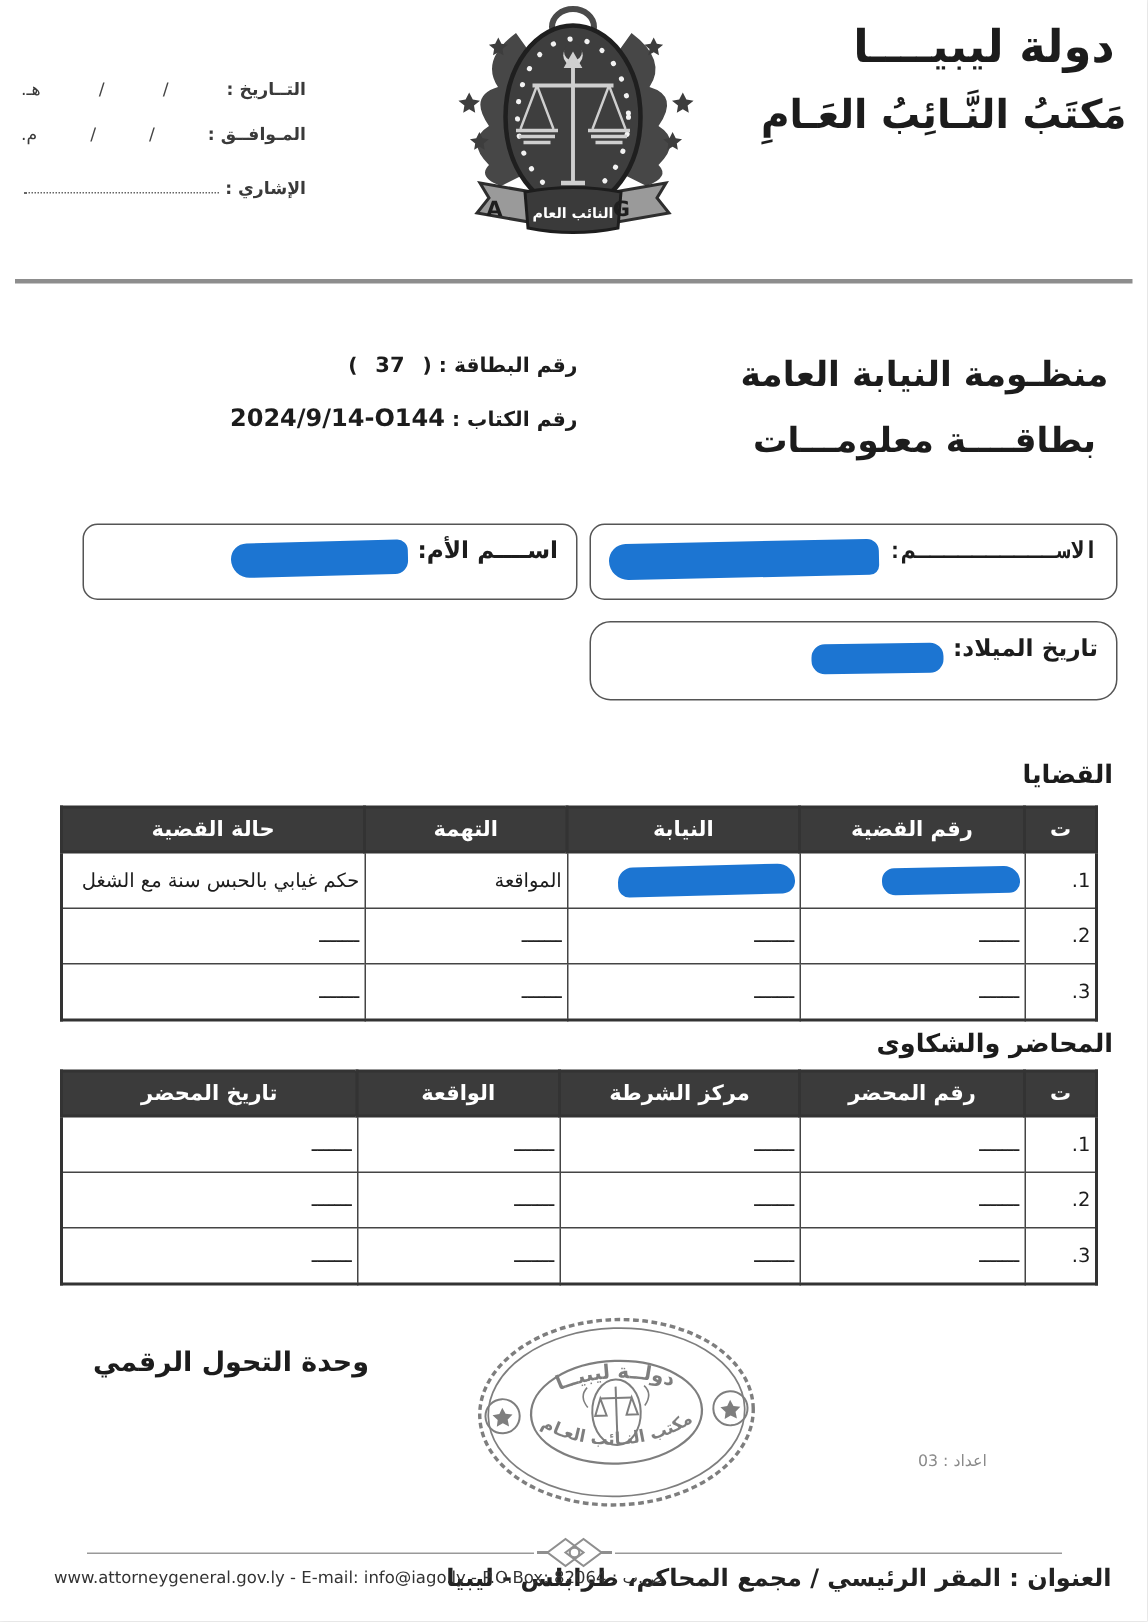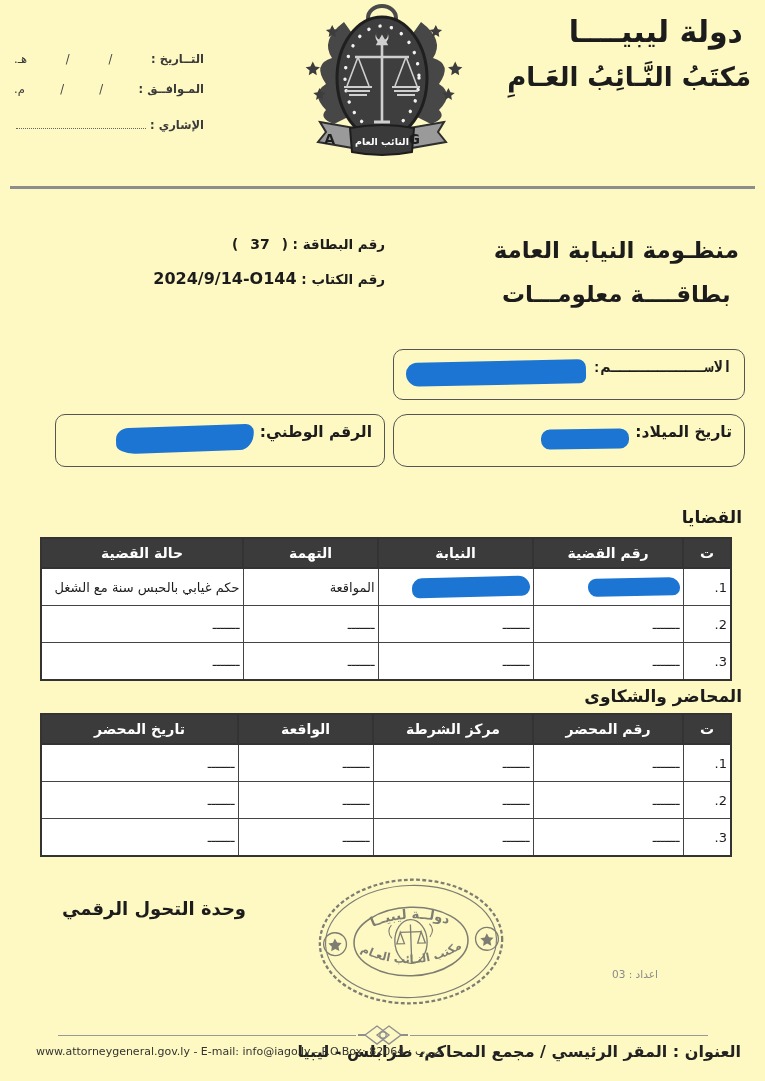--- a/index.html
+++ b/index.html
@@ -1,16 +1,16 @@
 <!DOCTYPE html>
 <html lang="ar" dir="rtl"><head>
 <meta charset="utf-8">
 <style>
   html,body{margin:0;padding:0;background:#e9e9e9;}
-  .page{width:765px;height:1081px;position:relative;background:#fef9c3;
+  .page{width:765px;height:1081px;position:relative;background:#ffffff;
         font-family:"DejaVu Sans",sans-serif;color:#1c1c1c;direction:rtl;
         overflow:hidden;margin:0 auto;box-shadow:0 0 6px rgba(0,0,0,.25);}
   .abs{position:absolute;}
 
   
   .state-name{right:22px;top:14px;font-size:30px;font-weight:bold;letter-spacing:0;}
   .office-name{right:14px;top:62px;font-size:26px;font-weight:bold;
                font-family:"DejaVu Sans",sans-serif;transform:scaleY(1.02);}
   .emblem{left:300px;top:4px;}
   .date-block{left:14px;top:44px;width:190px;font-size:11.5px;color:#3a3a3a;}
@@ -165,27 +165,27 @@
     <div class="meta-line">
       <span>رقم الكتاب :</span>
       <span class="meta-number-ltr">2024/9/14-O144</span>
     </div>
   </div>
 
   <div class="abs field-box fb-name">
     <span class="flabel">الاســــــــــم:</span>
     <span class="redact r-name"></span>
   </div>
+  <div class="abs field-box fb-mother">
+    <span class="flabel">اســــم الأم:</span>
+    <span class="redact r-mother"></span>
+  </div>
   <div class="abs field-box fb-birth">
     <span class="flabel">تاريخ الميلاد:</span>
     <span class="redact r-birth"></span>
-  </div>
-  <div class="abs field-box fb-national">
-    <span class="flabel">الرقم الوطني:</span>
-    <span class="redact r-national"></span>
   </div>
 
   <div class="abs section-title st-cases">القضايا</div>
   <table class="grid t-cases">
     <colgroup>
         <col style="width:48px">
         <col style="width:150px">
         <col style="width:155px">
         <col style="width:135px">
         <col style="width:202px">

